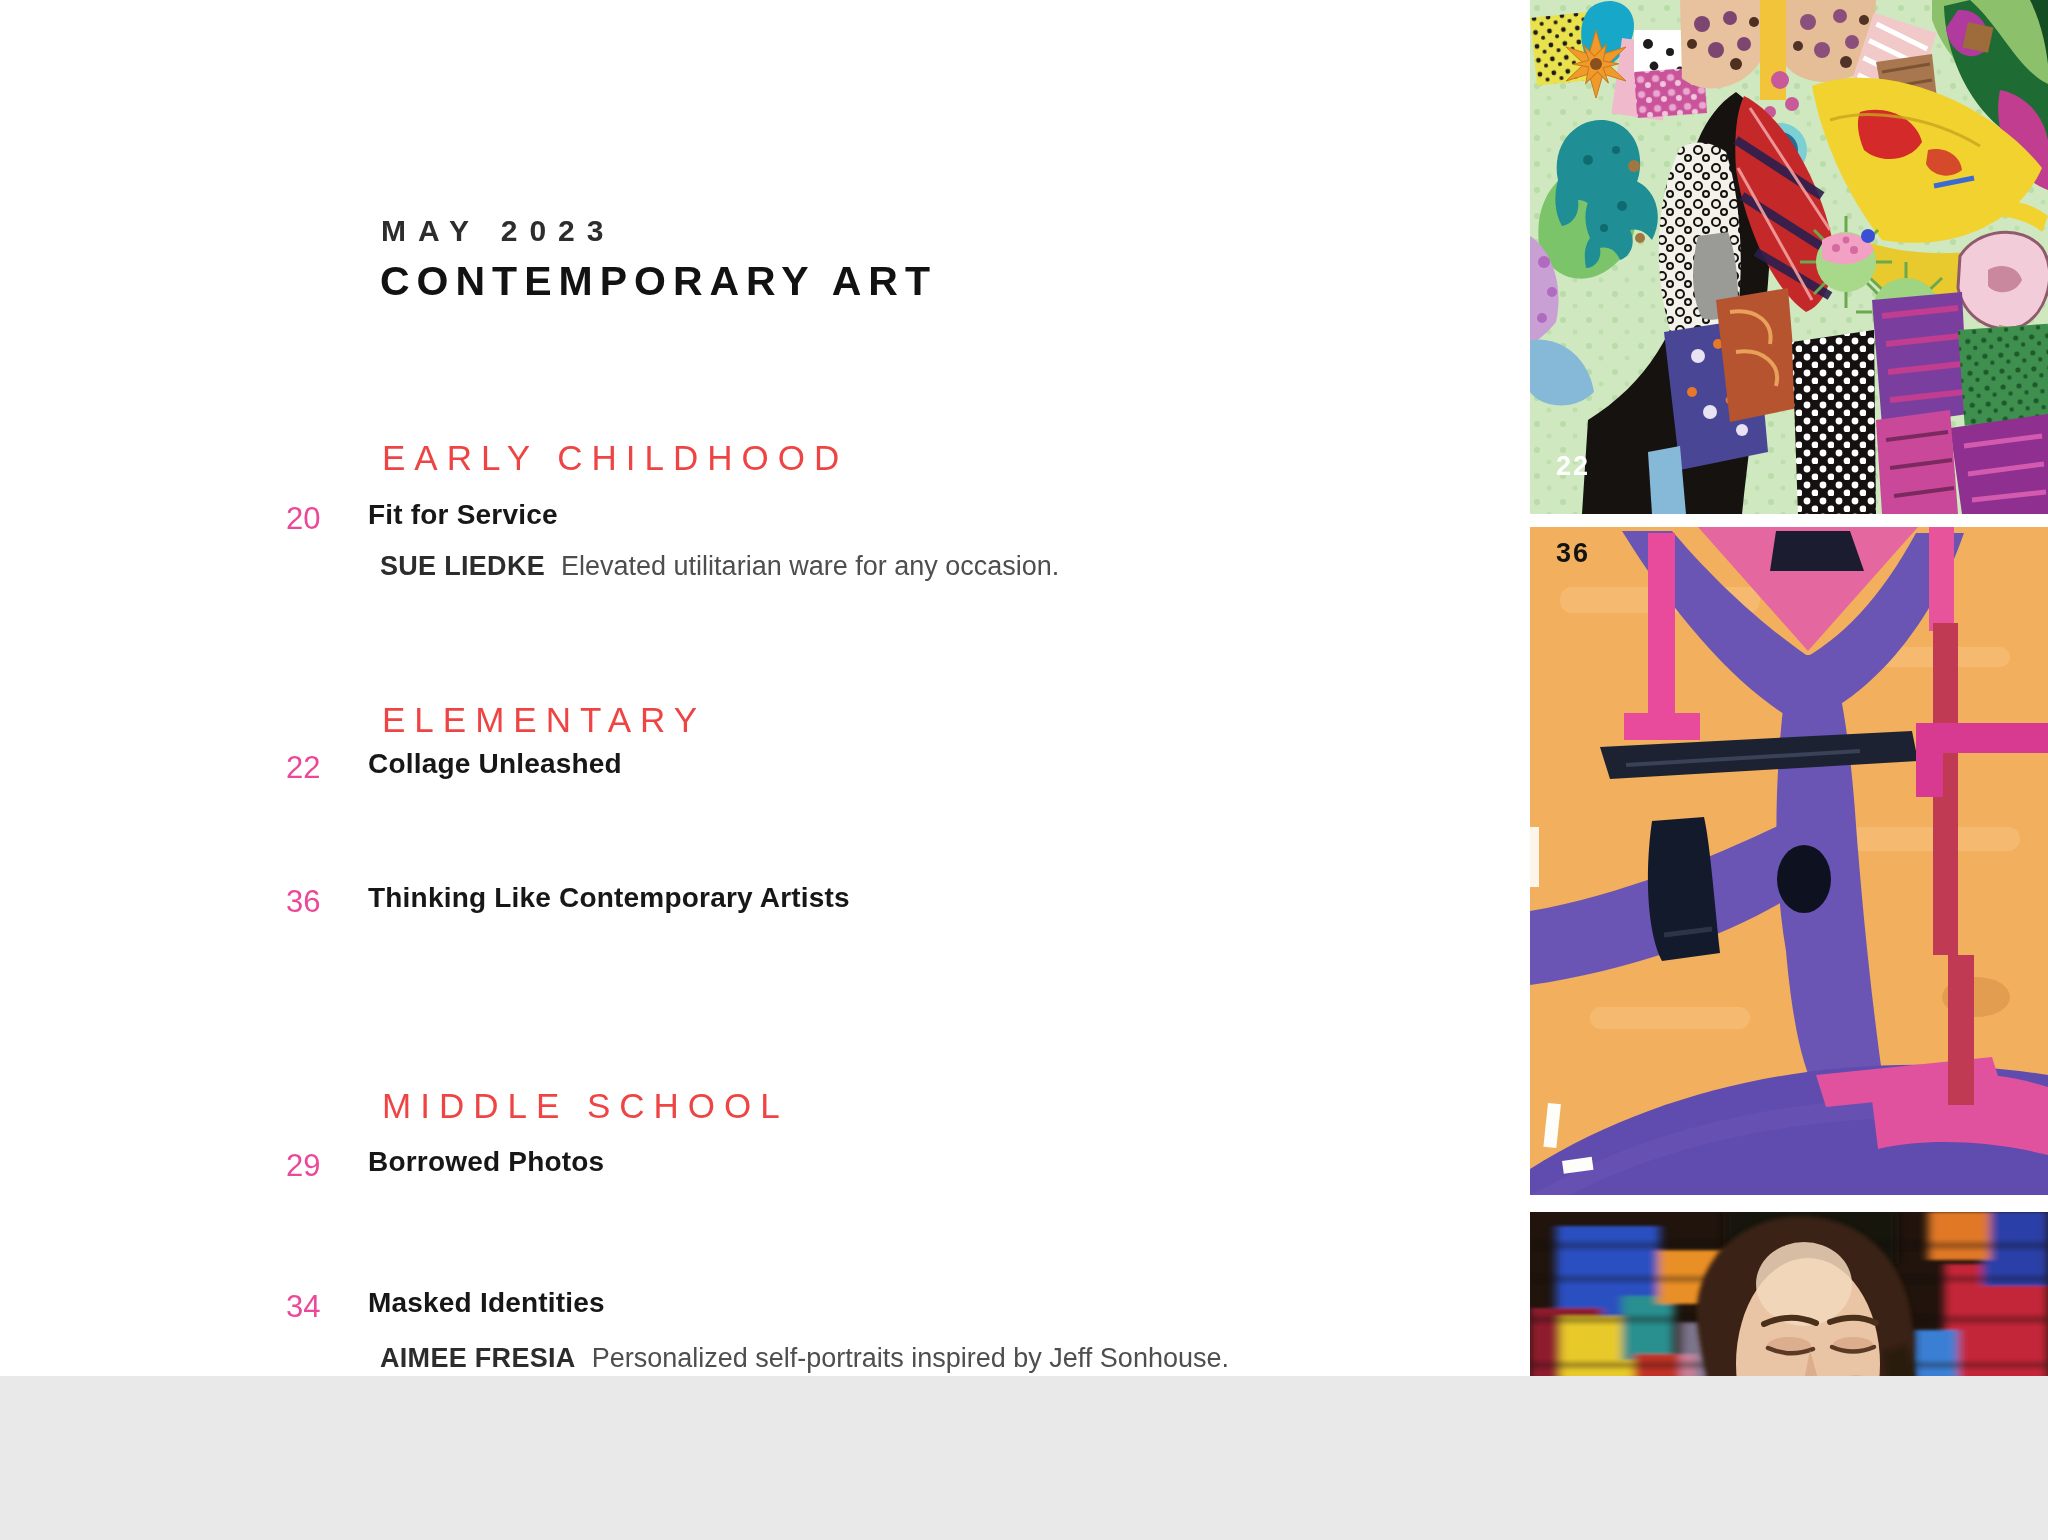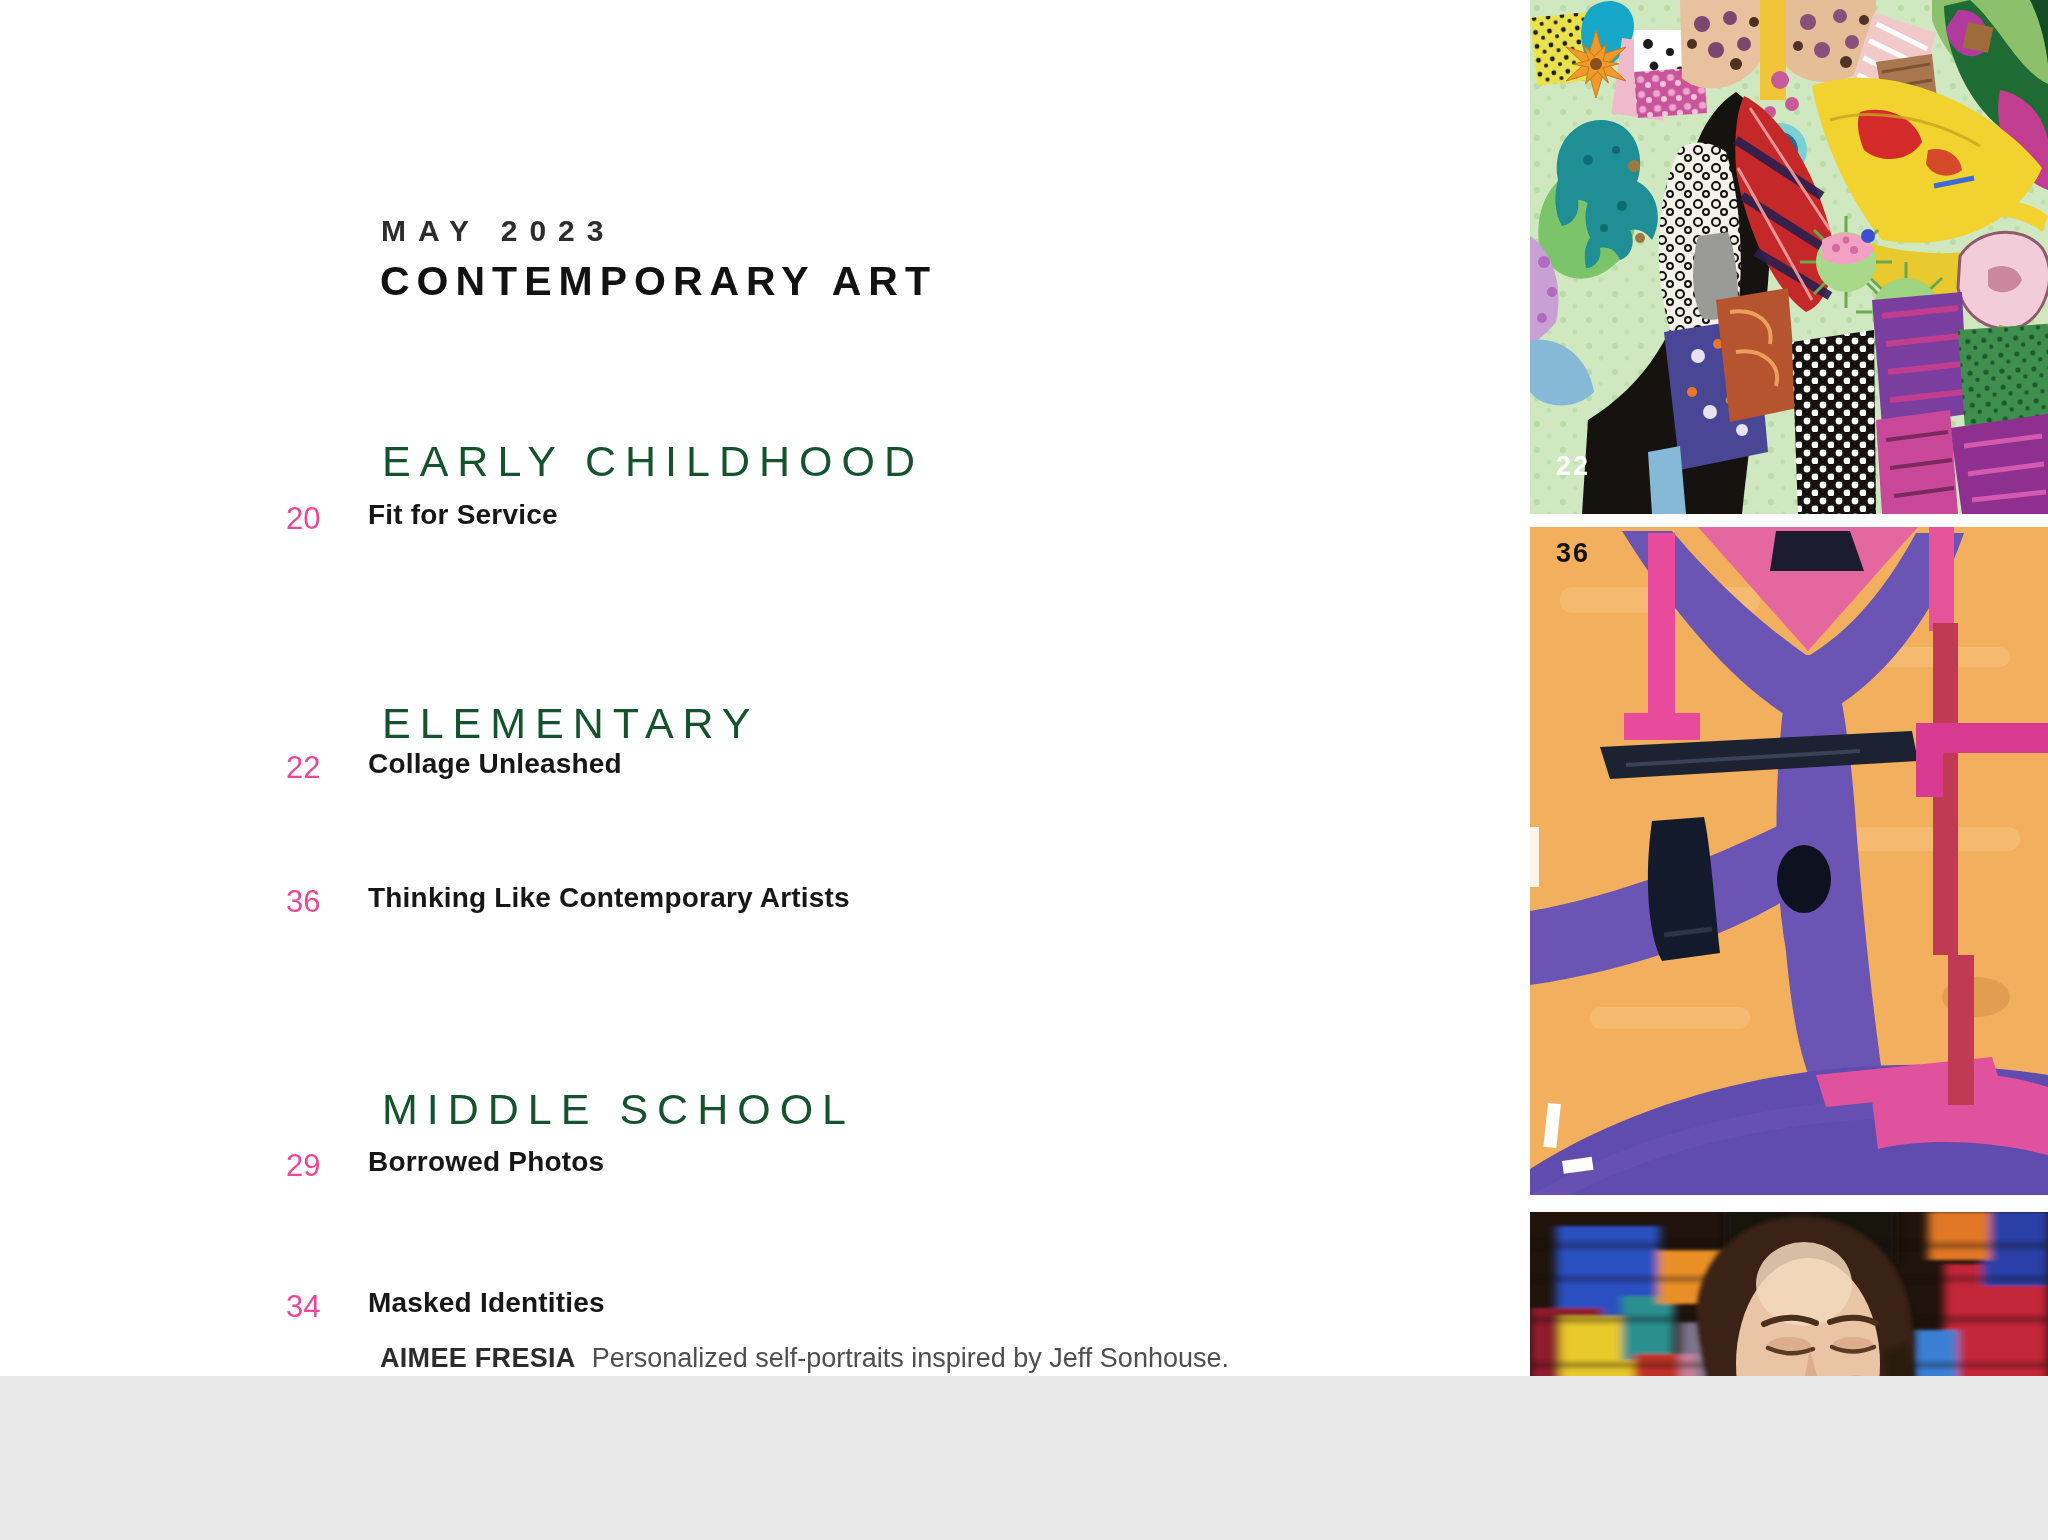--- a/index.html
+++ b/index.html
@@ -10,22 +10,22 @@
   
   .kicker{
     position:absolute;left:381px;top:216px;font-size:30px;font-weight:700;
     letter-spacing:12px;color:#2d2d2d;line-height:1;
   }
   .main-title{
     position:absolute;left:380px;top:261px;font-size:41px;font-weight:700;
     letter-spacing:7px;color:#121212;line-height:1;
   }
   .sec-heading{
-    position:absolute;left:382px;font-size:43px;font-weight:400;
-    letter-spacing:9px;color:#14532d;line-height:1;
+    position:absolute;left:382px;font-size:35px;font-weight:400;
+    letter-spacing:9px;color:#ef4444;line-height:1;
   }
   .entry-num{
     position:absolute;left:286px;font-size:31px;font-weight:400;
     color:#ec4899;line-height:1;
   }
   .entry-title{
     position:absolute;left:368px;font-size:28px;font-weight:700;
     color:#171717;line-height:1;letter-spacing:0.2px;
   }
   .entry-byline{
@@ -51,20 +51,23 @@
 
 <div class="canvas">
 
   <div class="kicker">MAY 2023</div>
   <div class="main-title">CONTEMPORARY ART</div>
 
   <div class="sec-heading" style="top:440px">EARLY CHILDHOOD</div>
 
   <div class="entry-num" style="top:503px">20</div>
   <div class="entry-title" style="top:501px">Fit for Service</div>
+  <div class="entry-byline" style="top:553px">
+    <span class="author">SUE LIEDKE</span><span class="desc">Elevated utilitarian ware for any occasion.</span>
+  </div>
 
   <div class="sec-heading" style="top:702px">ELEMENTARY</div>
 
   <div class="entry-num" style="top:752px">22</div>
   <div class="entry-title" style="top:750px">Collage Unleashed</div>
 
   <div class="entry-num" style="top:886px">36</div>
   <div class="entry-title" style="top:884px">Thinking Like Contemporary Artists</div>
 
   <div class="sec-heading" style="top:1088px">MIDDLE SCHOOL</div>

